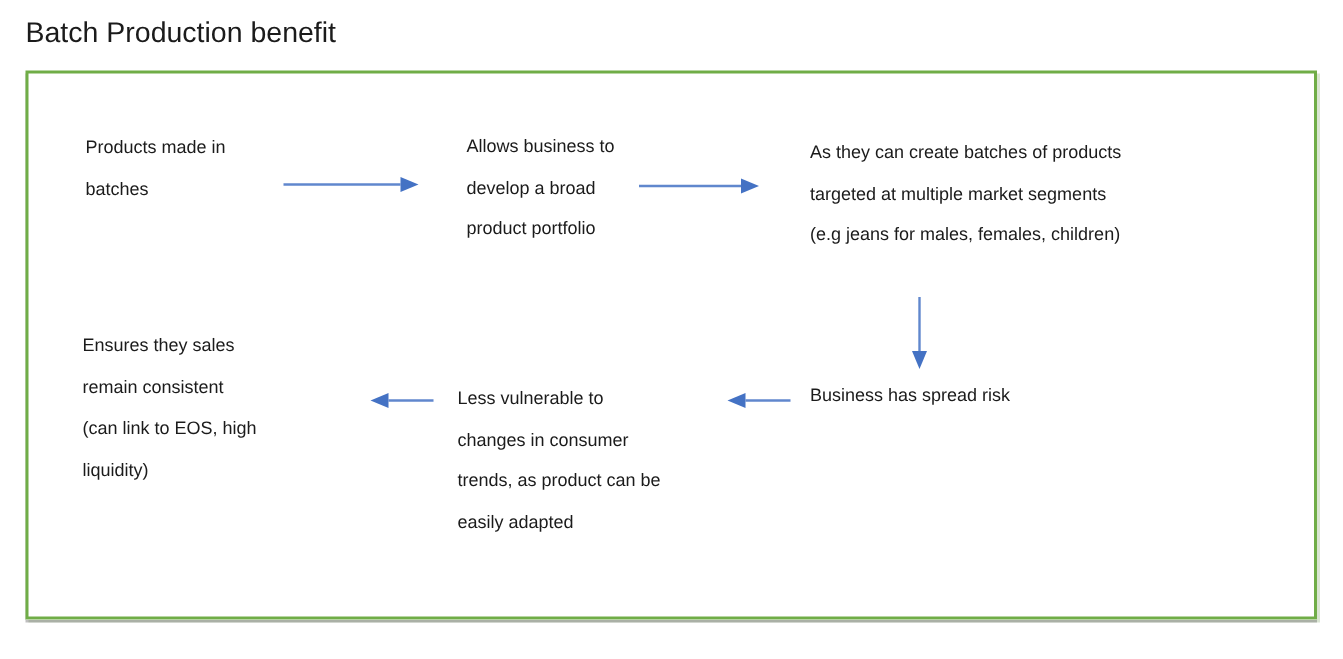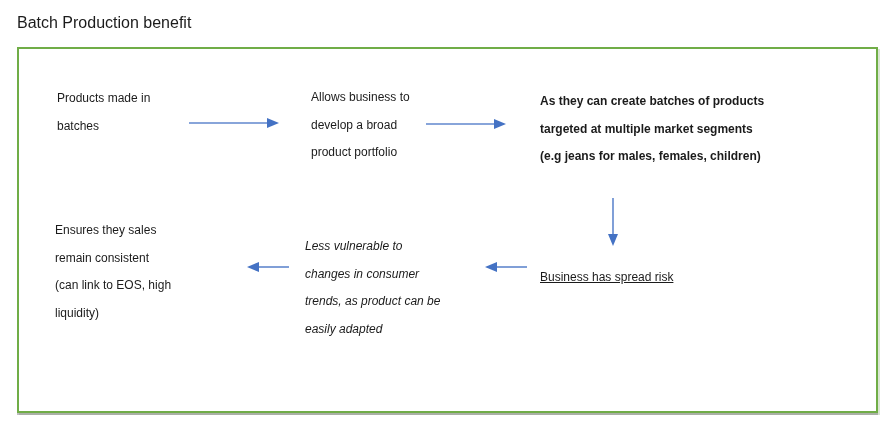--- a/index.html
+++ b/index.html
@@ -12,42 +12,42 @@
   body{
     width:895px;height:439px;
     background:var(--bg);
     font-family:"Liberation Sans",sans-serif;
     color:var(--text);
     position:relative;
     overflow:hidden;
   }
   .page-title{
     position:absolute;left:17px;top:13px;
-    font-size:16px;line-height:19px;
+    font-size:19px;line-height:19px;
     white-space:nowrap;
   }
   .frame{
     position:absolute;left:17px;top:47px;
     width:861px;height:366px;
     box-sizing:border-box;
     border:2px solid var(--frame-border);
     box-shadow:0 2px 0 rgba(110,110,110,0.45), 2px 2px 0 rgba(150,180,130,0.35);
     background:transparent;
   }
   .node{
     position:absolute;
     font-size:12px;
     line-height:27.5px;
     white-space:pre-line;
   }
   .node-products {left:57px;  top:85px;}
   .node-portfolio{left:293px; top:84px;margin-left:18px;}
-  .node-segments {left:540px; top:88px;font-weight:bold;}
-  .node-risk     {left:540px; top:264px;text-decoration:underline;}
-  .node-adapt    {left:305px; top:233px;font-style:italic;}
+  .node-segments {left:540px; top:88px;}
+  .node-risk     {left:540px; top:250px;}
+  .node-adapt    {left:305px; top:252px;}
   .node-sales    {left:55px;  top:217px;}
   .arrow{position:absolute;}
   .arrow-line{stroke:var(--arrow);stroke-width:1.6;fill:none;opacity:0.85;}
   .arrow-head{fill:var(--arrow);stroke:none;}
   .arrow-1{left:187px;top:115px;}
   .arrow-2{left:424px;top:116px;}
   .arrow-3{left:605px;top:196px;}
   .arrow-4{left:483px;top:259px;}
   .arrow-5{left:245px;top:259px;}
 </style>

